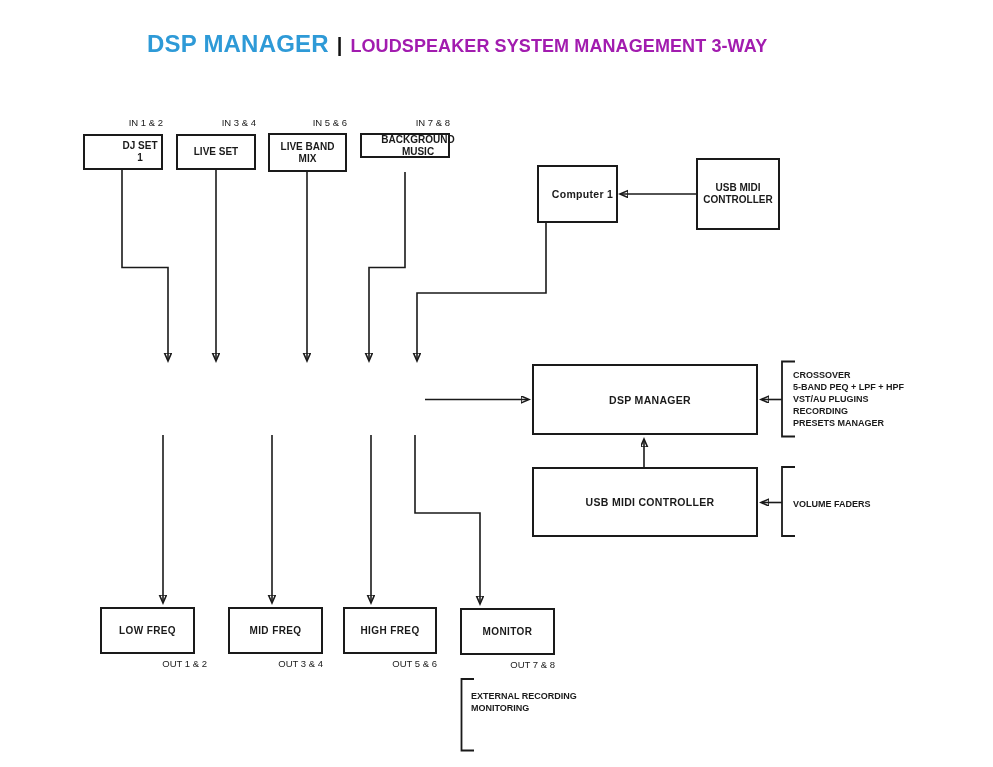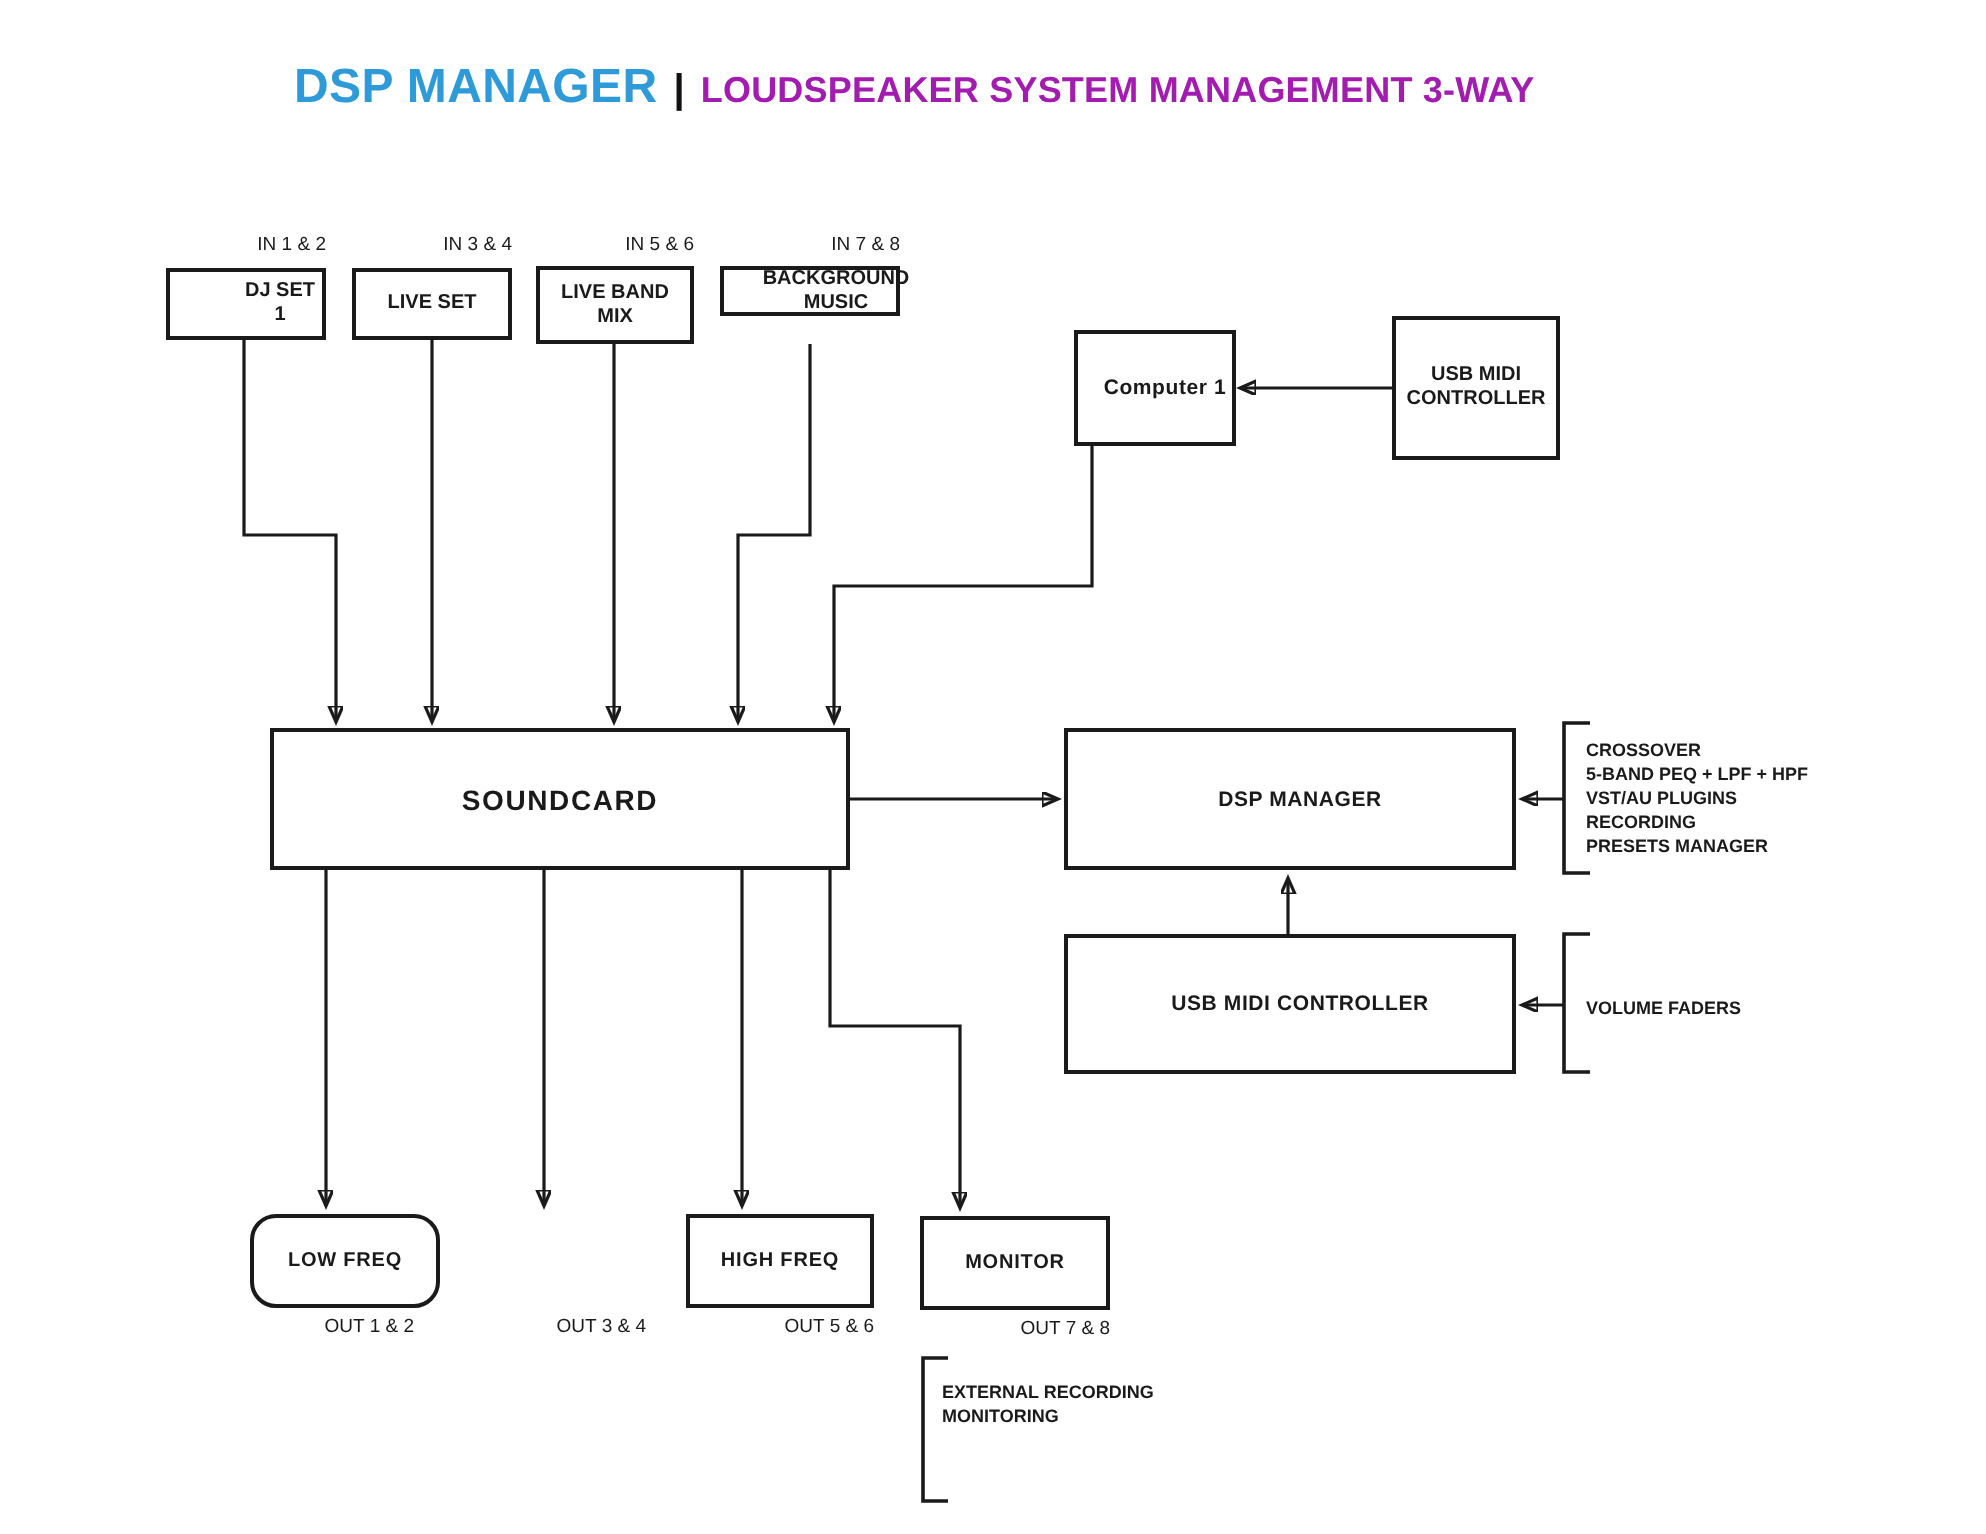--- a/index.html
+++ b/index.html
@@ -100,25 +100,25 @@
   <div class="portlabel" style="left:360px;top:117px;width:90px;">IN 7 &amp; 8</div>
 
   <div class="box f10" style="left:83px;top:134px;width:80px;height:36px;padding-left:36px;">DJ SET 1</div>
   <div class="box f10" style="left:176px;top:134px;width:80px;height:36px;">LIVE SET</div>
   <div class="box f10" style="left:268px;top:133px;width:79px;height:39px;">LIVE BAND MIX</div>
   <div class="box f10" style="left:360px;top:133px;width:90px;height:25px;padding-left:28px;">BACKGROUND MUSIC</div>
 
   <div class="box f105" style="left:537px;top:165px;width:81px;height:58px;">Computer 1</div>
   <div class="box f10" style="left:696px;top:158px;width:84px;height:72px;">USB MIDI CONTROLLER</div>
 
-  <div class="box soundcard-box" style="left:135px;top:364px;width:290px;height:71px;">SOUNDCARD</div>
   <div class="box f105" style="left:532px;top:364px;width:226px;height:71px;">DSP MANAGER</div>
   <div class="box f105" style="left:532px;top:467px;width:226px;height:70px;">USB MIDI CONTROLLER</div>
 
-  <div class="box f10" style="left:125px;top:607px;width:95px;height:47px;letter-spacing:.4px;border-radius:13px;">LOW FREQ</div>
+  <div class="box f10" style="left:100px;top:607px;width:95px;height:47px;letter-spacing:.4px;">LOW FREQ</div>
+  <div class="box f10" style="left:228px;top:607px;width:95px;height:47px;letter-spacing:.4px;">MID FREQ</div>
   <div class="box f10" style="left:343px;top:607px;width:94px;height:47px;letter-spacing:.4px;">HIGH FREQ</div>
   <div class="box f10" style="left:460px;top:608px;width:95px;height:47px;letter-spacing:.4px;">MONITOR</div>
 
   <div class="portlabel" style="left:112px;top:658px;width:95px;">OUT 1 &amp; 2</div>
   <div class="portlabel" style="left:228px;top:658px;width:95px;">OUT 3 &amp; 4</div>
   <div class="portlabel" style="left:343px;top:658px;width:94px;">OUT 5 &amp; 6</div>
   <div class="portlabel" style="left:460px;top:659px;width:95px;">OUT 7 &amp; 8</div>
 
   <div class="note" style="left:793px;top:369px;">
     <div>CROSSOVER</div>

